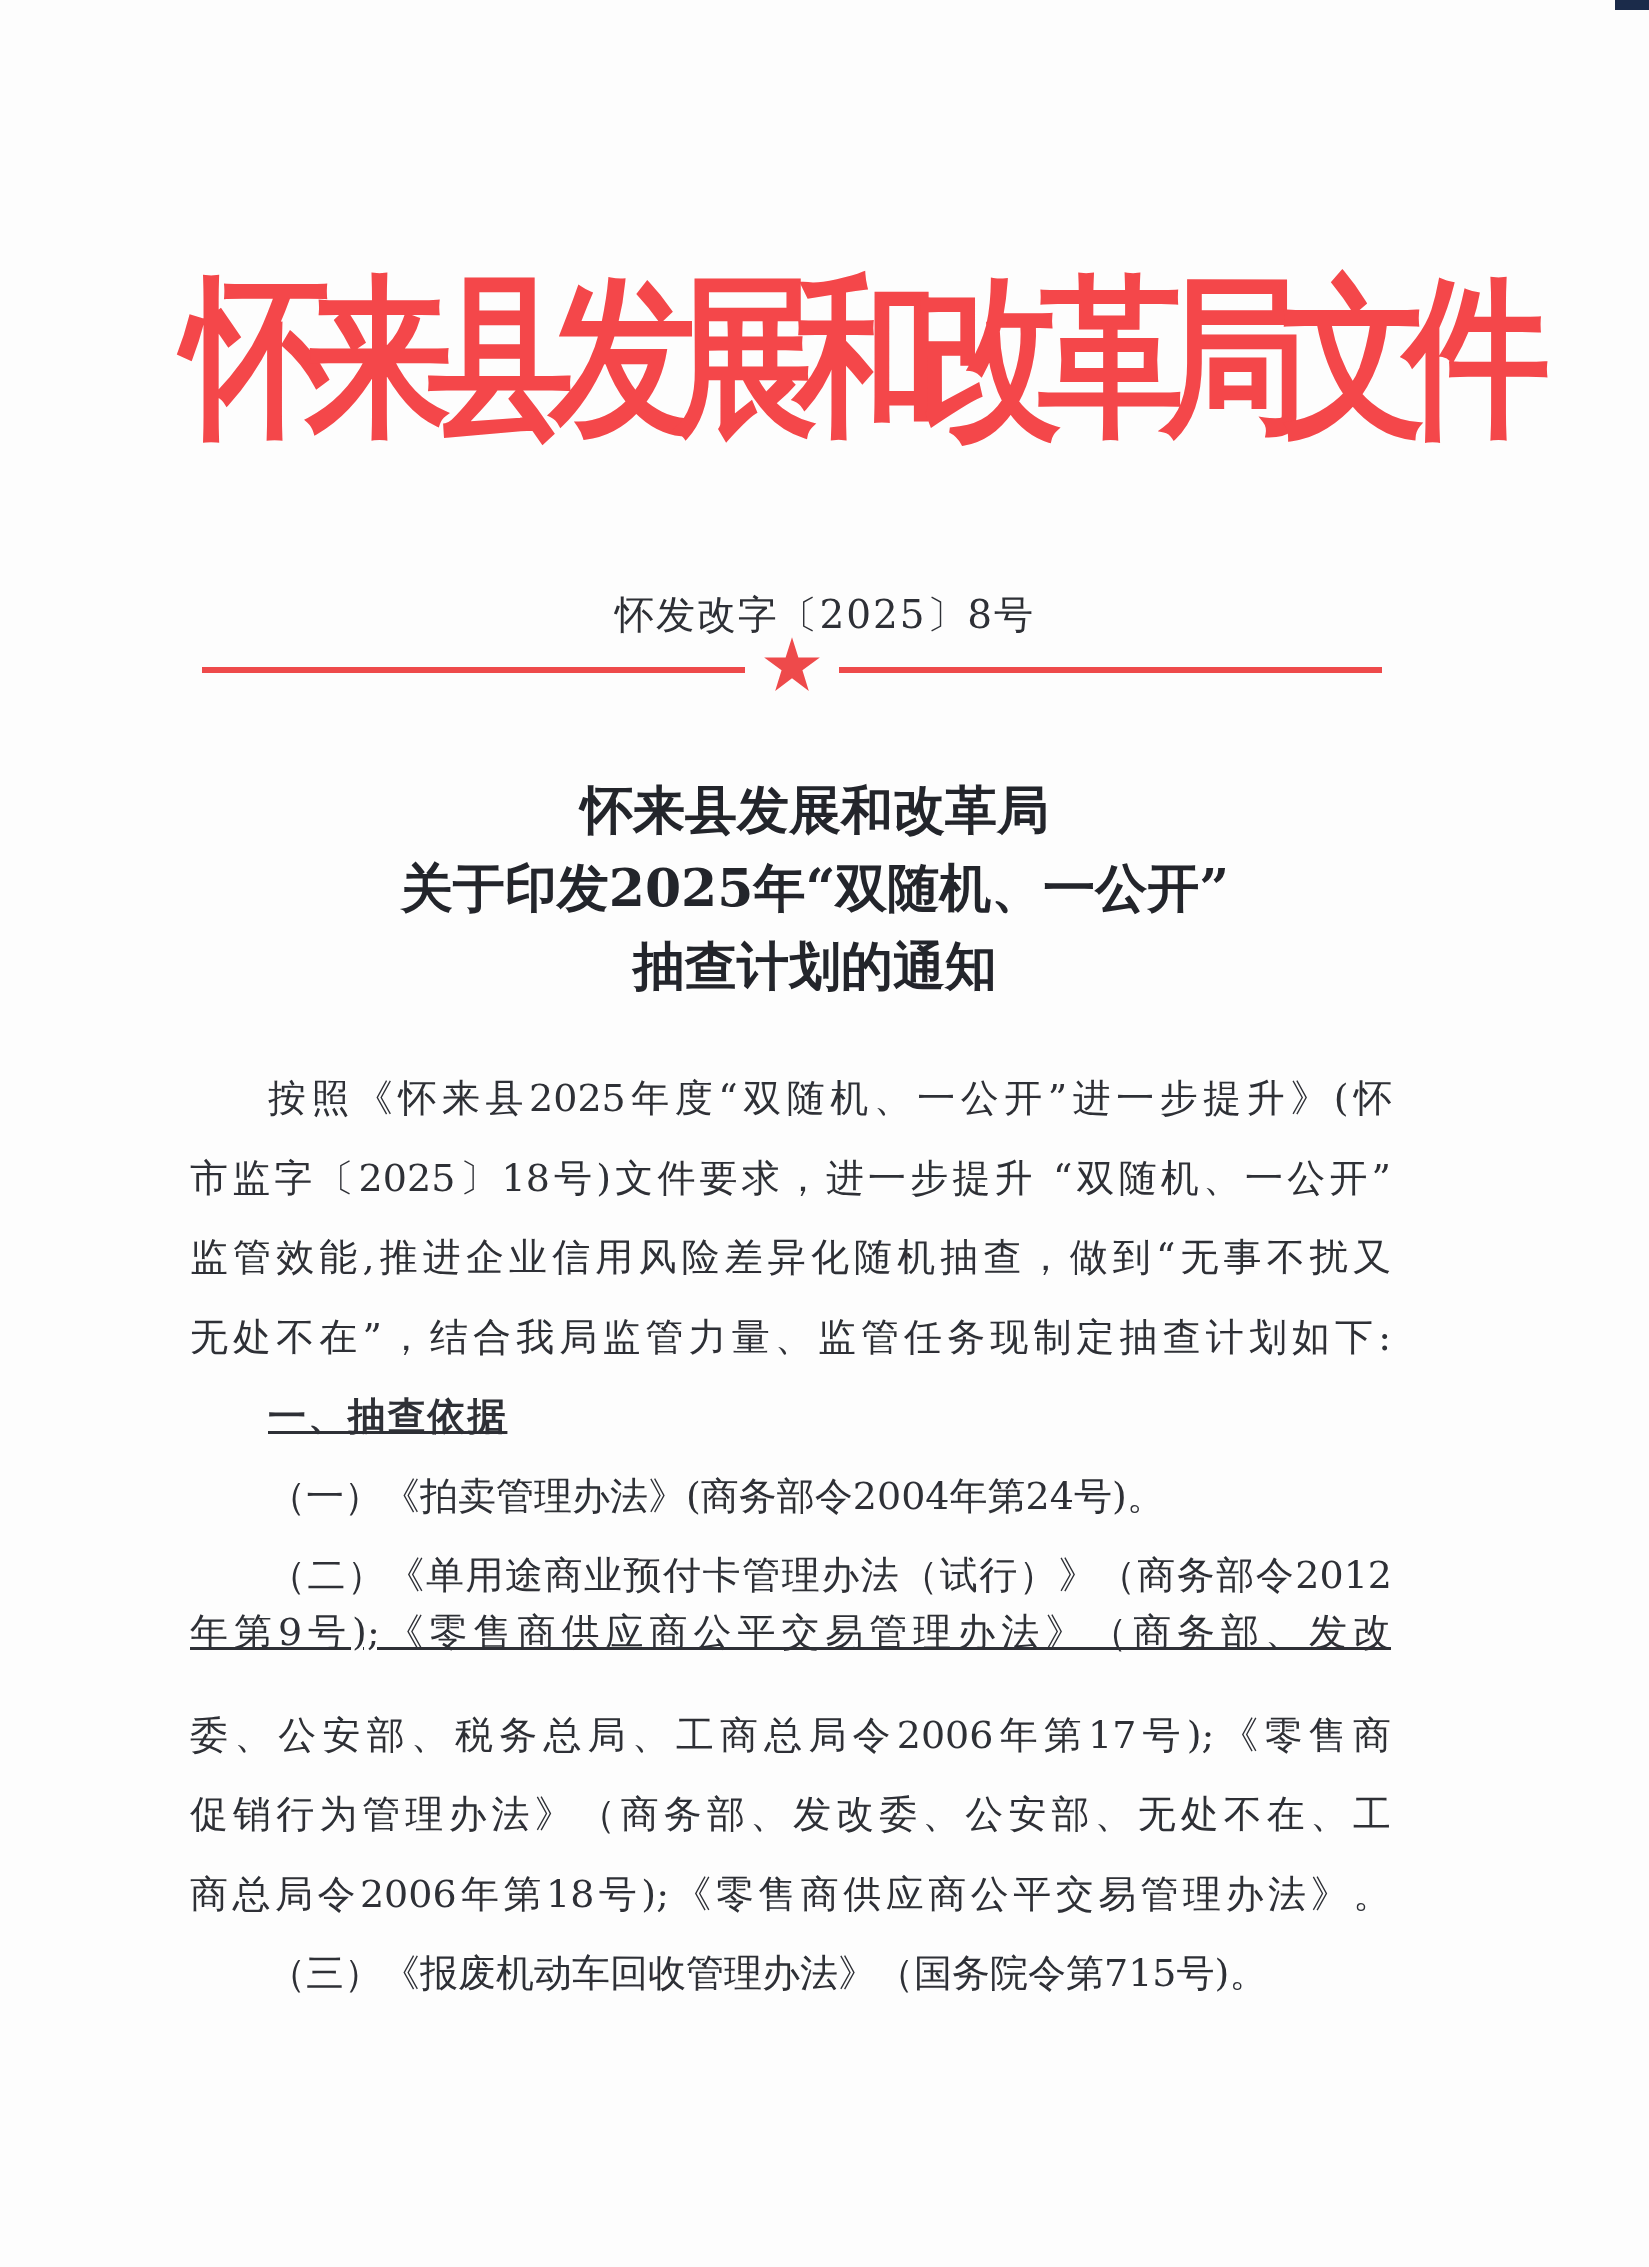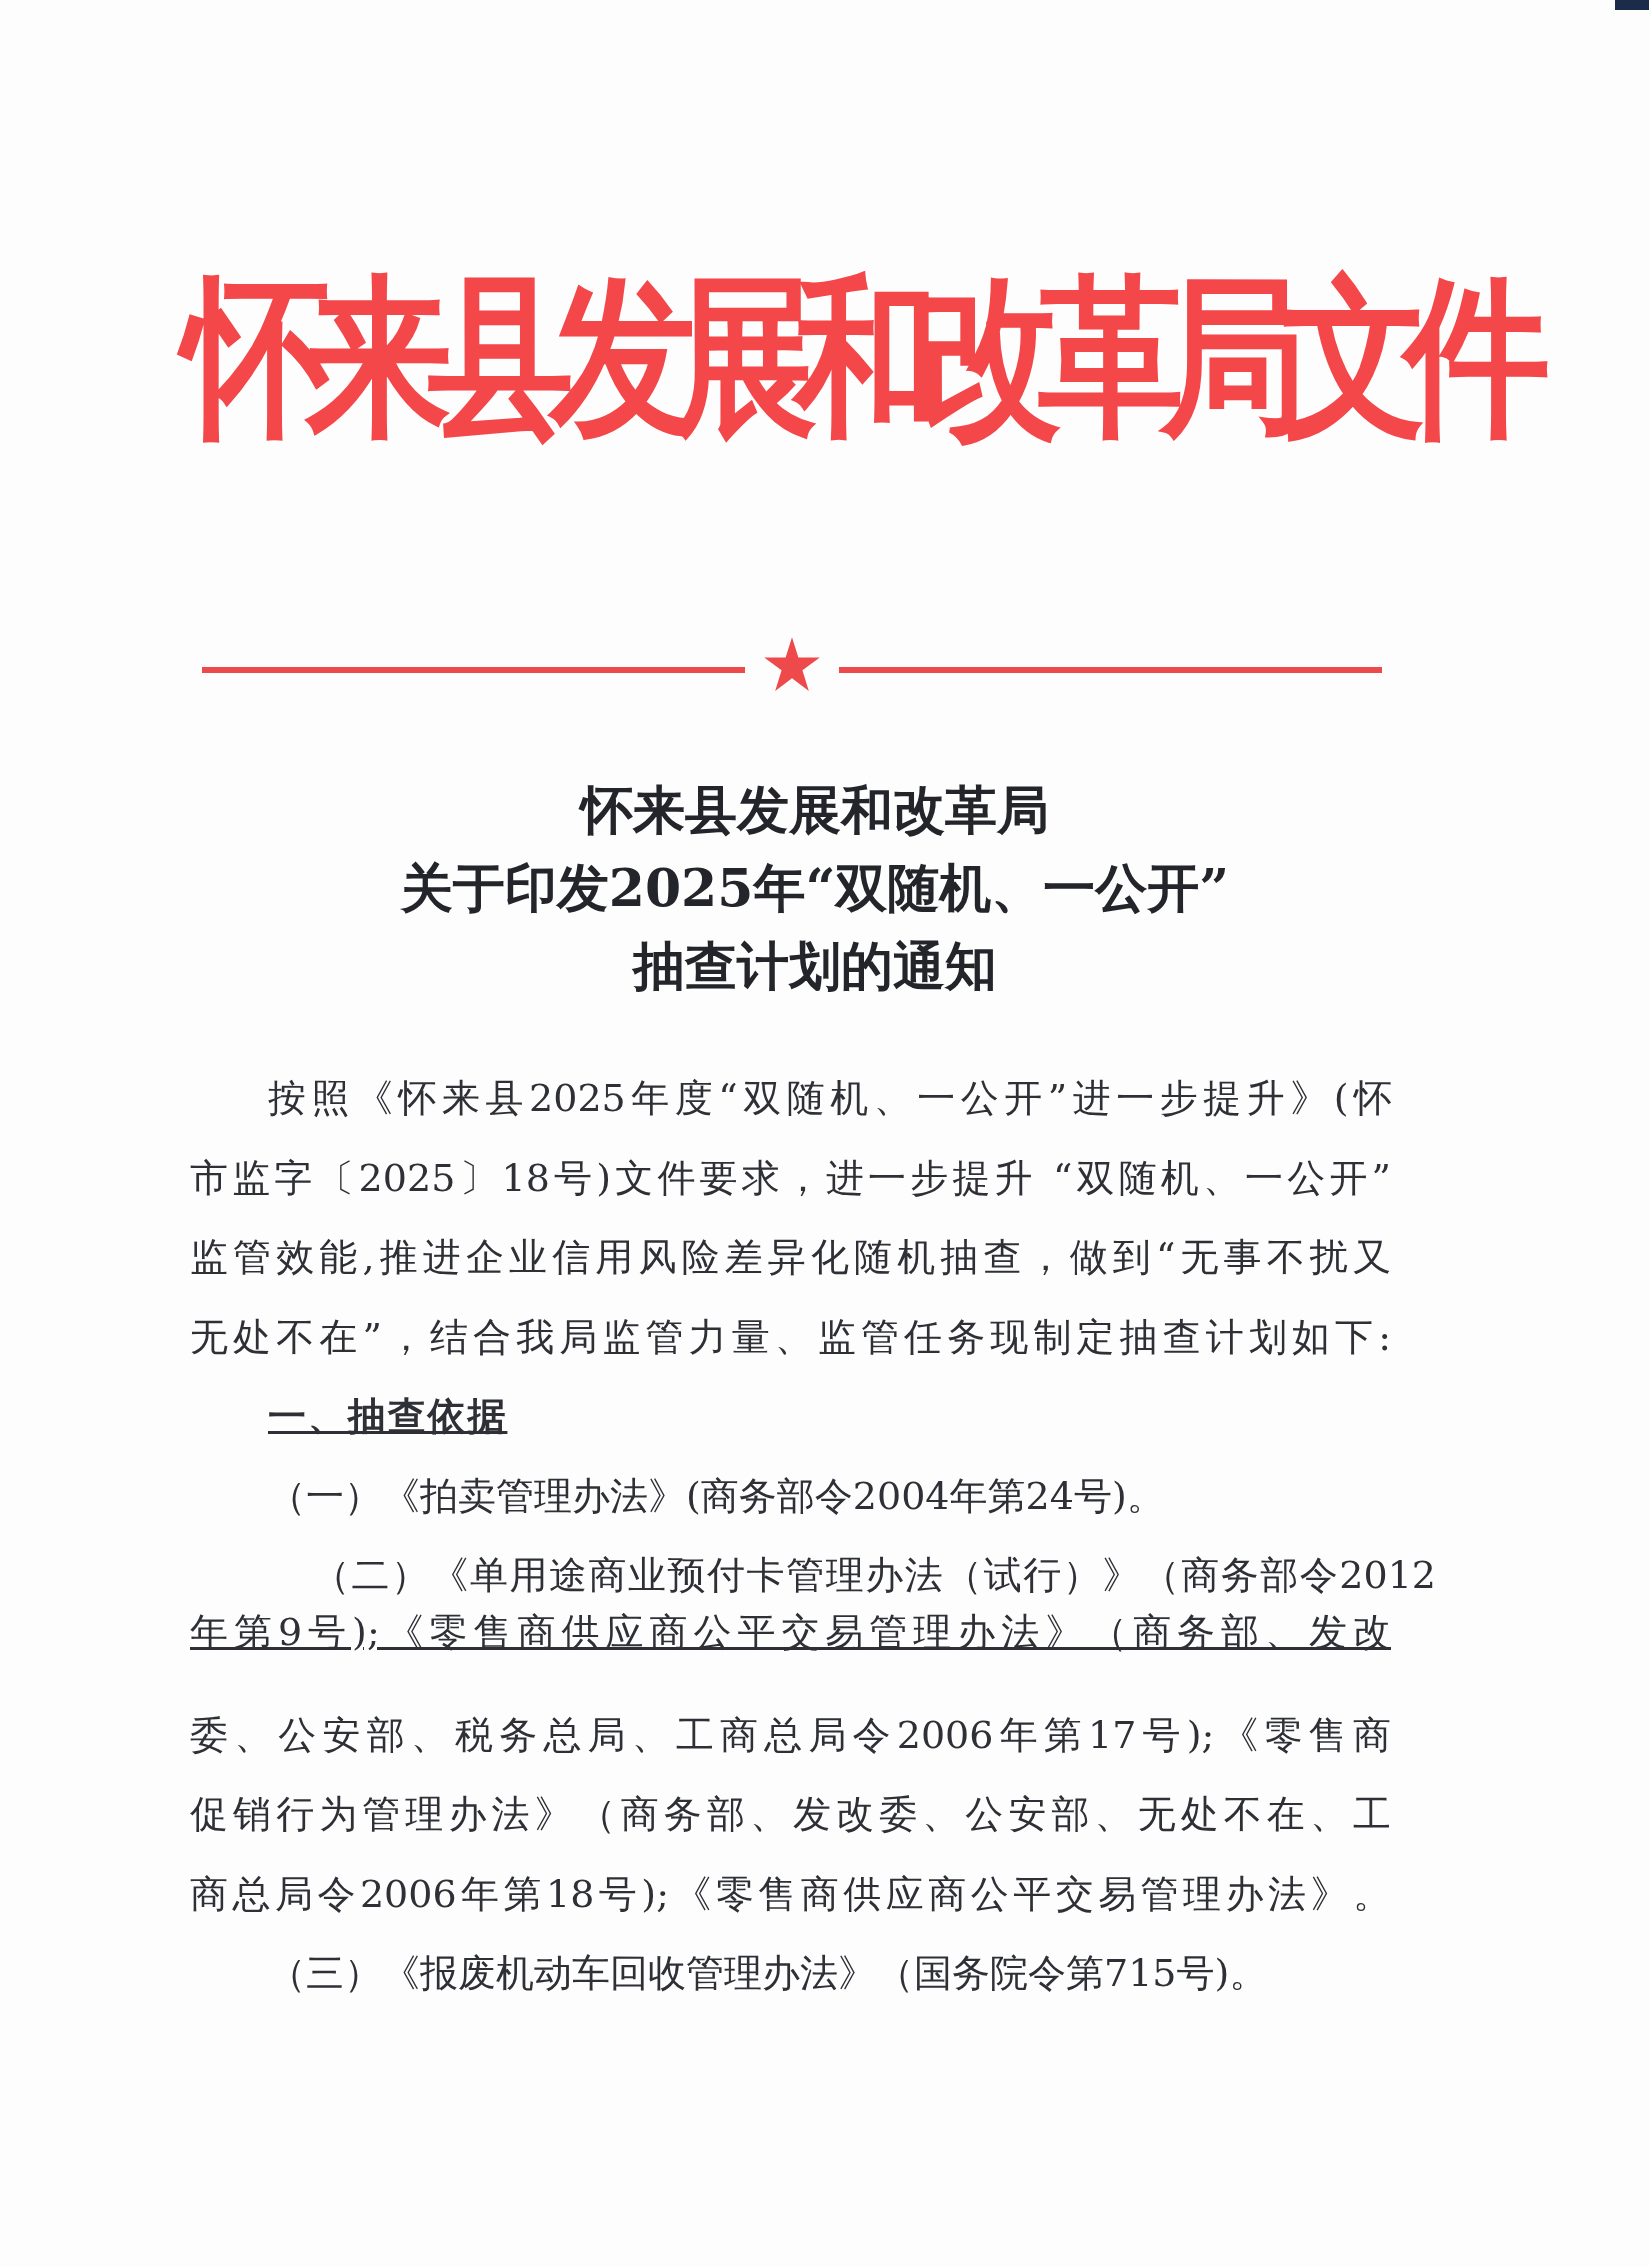--- a/index.html
+++ b/index.html
@@ -49,20 +49,21 @@
     <span>发</span>
     <span>展</span>
     <span>和</span>
     <span>改</span>
     <span>革</span>
     <span>局</span>
     <span>文</span>
     <span>件</span>
   </div>
 
+  <div class="doc-number">怀发改字〔2025〕8号</div>
 
   <div class="rule-row">
     <div class="rule-left"></div>
     <svg class="star" viewBox="0 0 100 100">
       <polygon points="50,2 61,37 98,37 68,59 79,95 50,73 21,95 32,59 2,37 39,37" fill="#ee4a4b"></polygon>
     </svg>
     <div class="rule-right"></div>
   </div>
 
   <div class="title l1">怀来县发展和改革局</div>
@@ -72,21 +73,21 @@
   <div class="body" style="top:1058px;">
     <div class="line indent" style="top:0px;">按照《怀来县2025年度“双随机、一公开”进一步提升》(怀</div>
     <div class="line" style="top:80px;">市监字〔2025〕18号)文件要求，进一步提升 “双随机、一公开”</div>
     <div class="line" style="top:159px;">监管效能,推进企业信用风险差异化随机抽查，做到“无事不扰又</div>
     <div class="line" style="top:239px;">无处不在”，结合我局监管力量、监管任务现制定抽查计划如下:</div>
 
     <div class="line indent last heading" style="top:318px;text-decoration:underline;">一、抽查依据</div>
 
     <div class="line indent last" style="top:398px;">（一）《拍卖管理办法》(商务部令2004年第24号)。</div>
 
-    <div class="line indent" style="top:477px;margin-left:44px;">（二）《单用途商业预付卡管理办法（试行）》（商务部令2012</div>
+    <div class="line indent" style="top:477px;">（二）《单用途商业预付卡管理办法（试行）》（商务部令2012</div>
     <div class="line" style="top:534px;text-decoration:underline;">年第9号);《零售商供应商公平交易管理办法》（商务部、发改</div>
     <div class="line" style="top:637px;">委、公安部、税务总局、工商总局令2006年第17号);《零售商</div>
     <div class="line" style="top:716px;">促销行为管理办法》（商务部、发改委、公安部、无处不在、工</div>
     <div class="line" style="top:796px;">商总局令2006年第18号);《零售商供应商公平交易管理办法》。</div>
 
     <div class="line indent last" style="top:875px;">（三）《报废机动车回收管理办法》（国务院令第715号)。</div>
   </div>
 </div>
 
 

